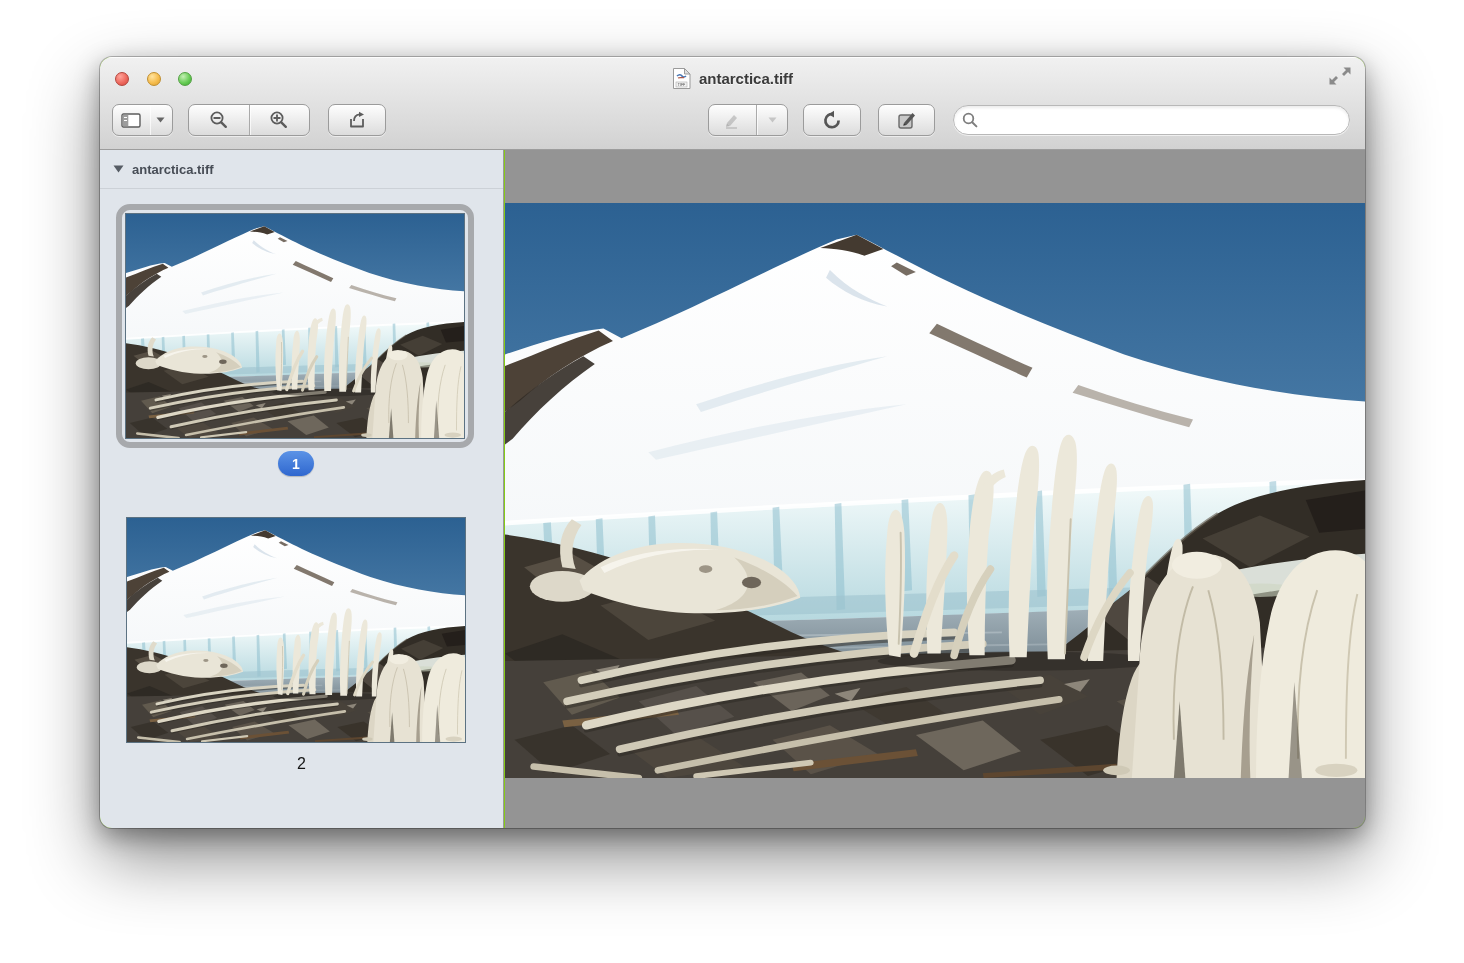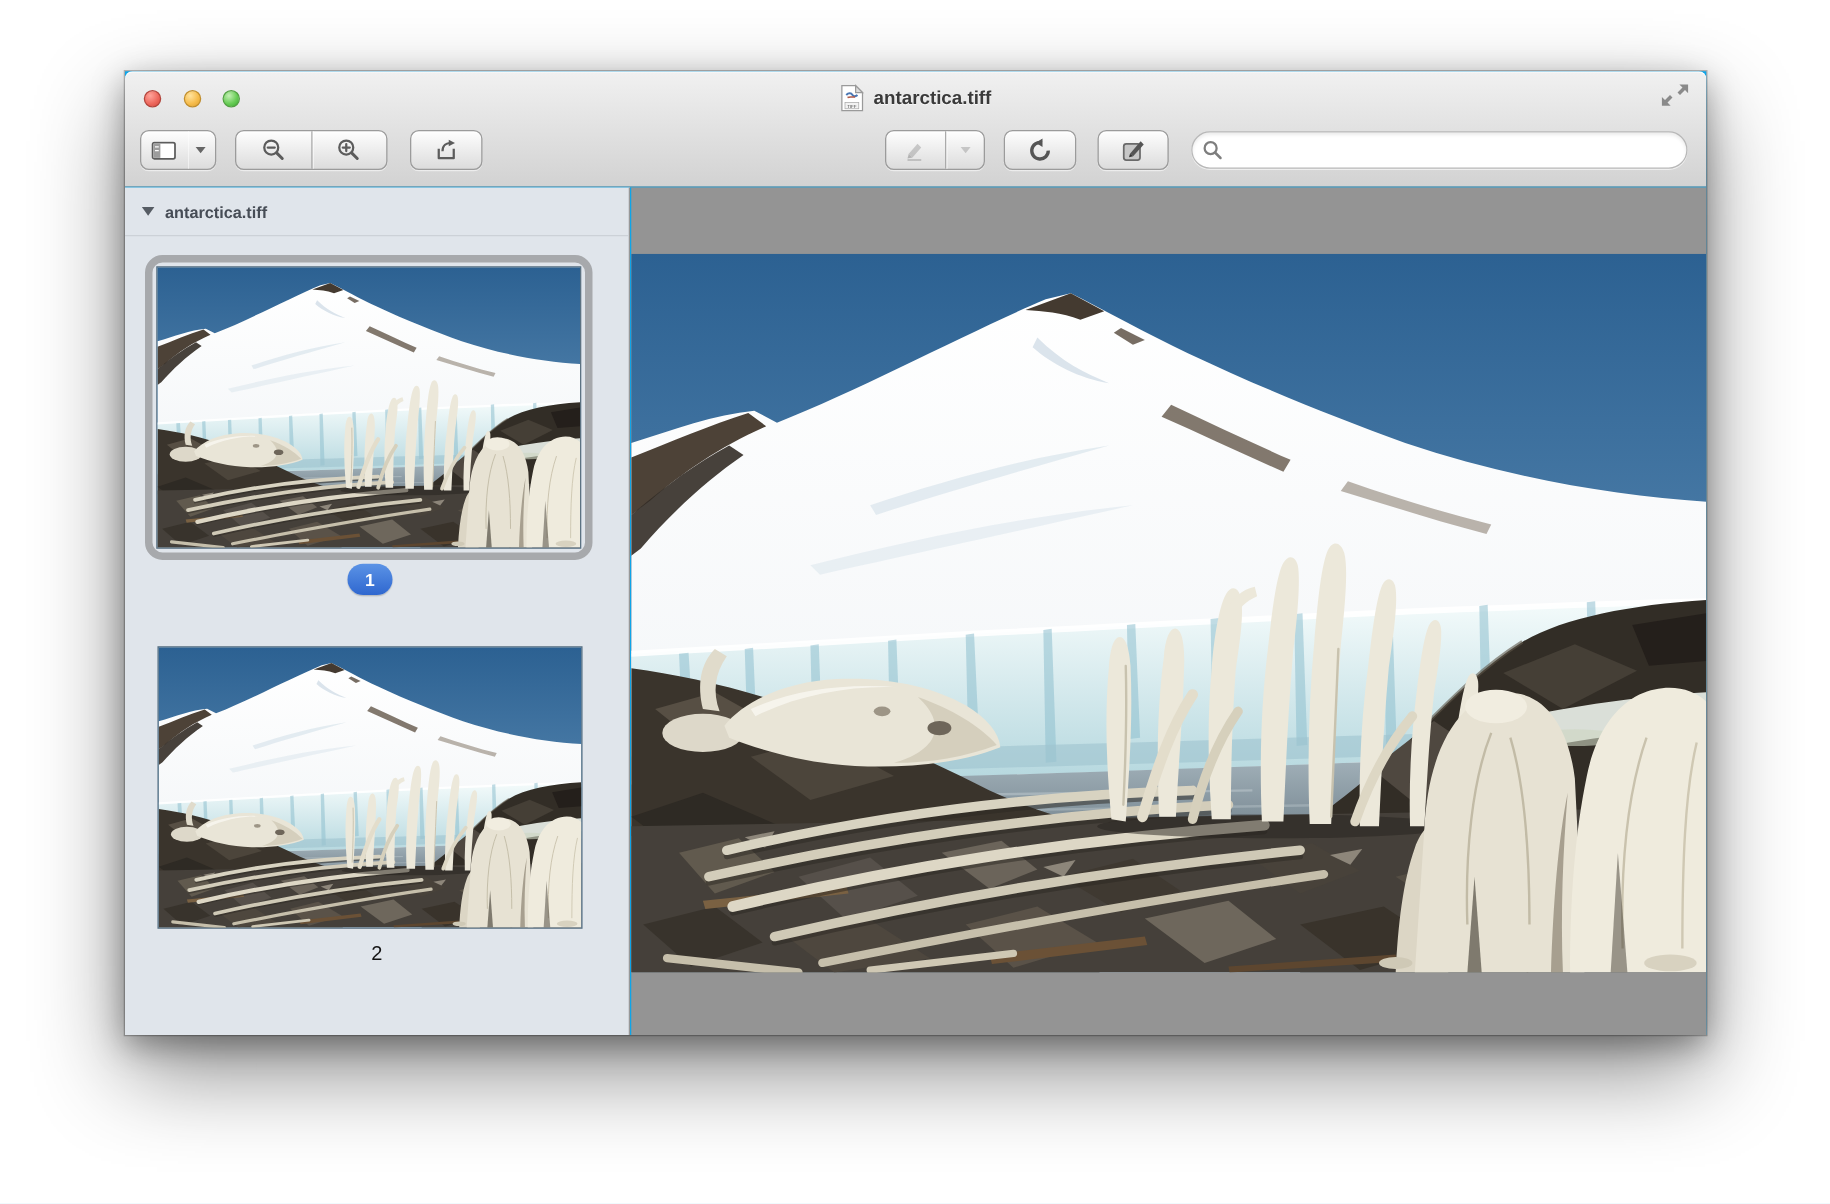--- a/index.html
+++ b/index.html
@@ -1,20 +1,20 @@
 <!DOCTYPE html>
 <html><head>
 <meta charset="utf-8">
 <style>
   * { margin:0; padding:0; box-sizing:border-box; }
   html,body { width:1464px; height:963px; background:#ffffff; font-family:"Liberation Sans", sans-serif; overflow:hidden; }
 
   .window {
     position:absolute; left:100px; top:57px; width:1265px; height:771px;
-    border-radius:0; background:#0ea5e9; overflow:hidden;
+    border-radius:12px; background:#84cc16; overflow:hidden;
     box-shadow: 0 30px 70px rgba(0,0,0,0.45), 0 8px 24px rgba(0,0,0,0.35), 0 0 0 1px rgba(0,0,0,0.25);
   }
 
   
   .titlebar {
     position:absolute; top:0; left:0; right:0; height:93px;
     background:linear-gradient(#f1f1f1, #d2d2d2);
     border-bottom:1px solid #9d9d9d;
     border-radius:6px 6px 0 0;
     box-shadow: inset 0 1px 0 rgba(255,255,255,0.85);

